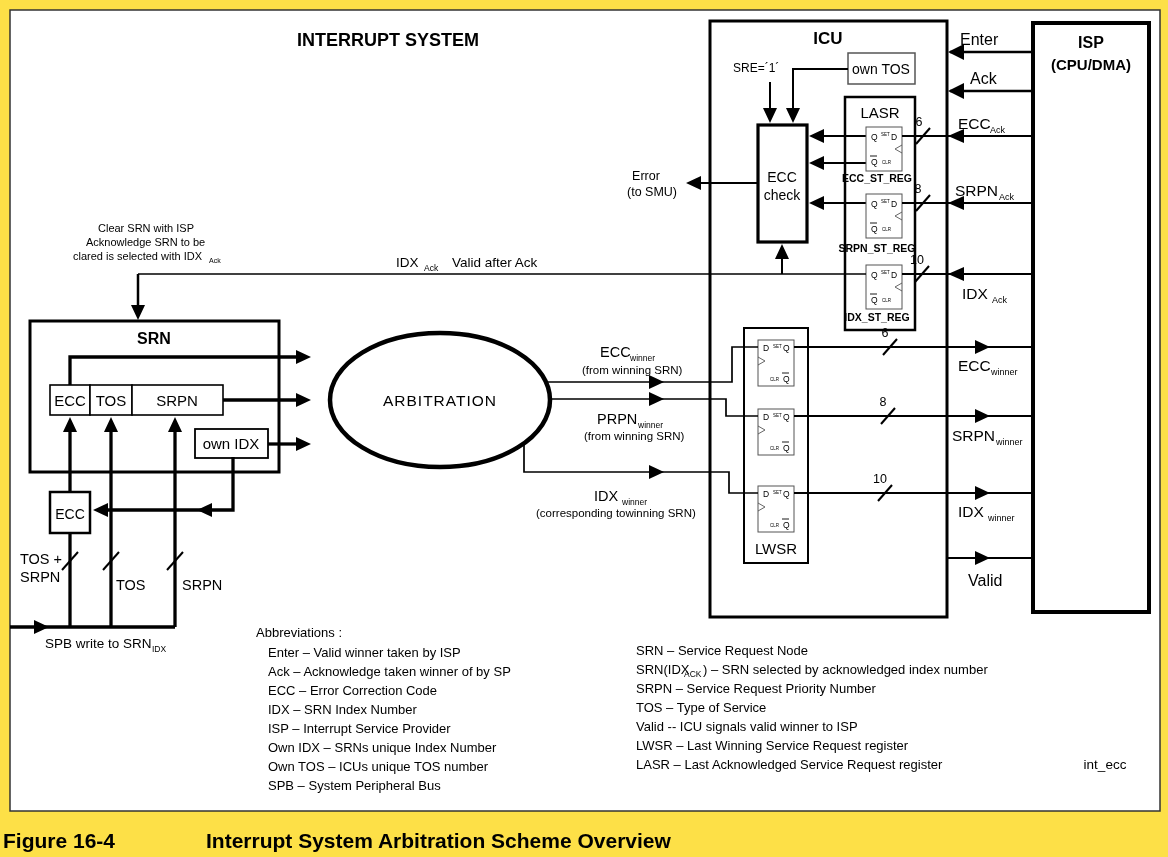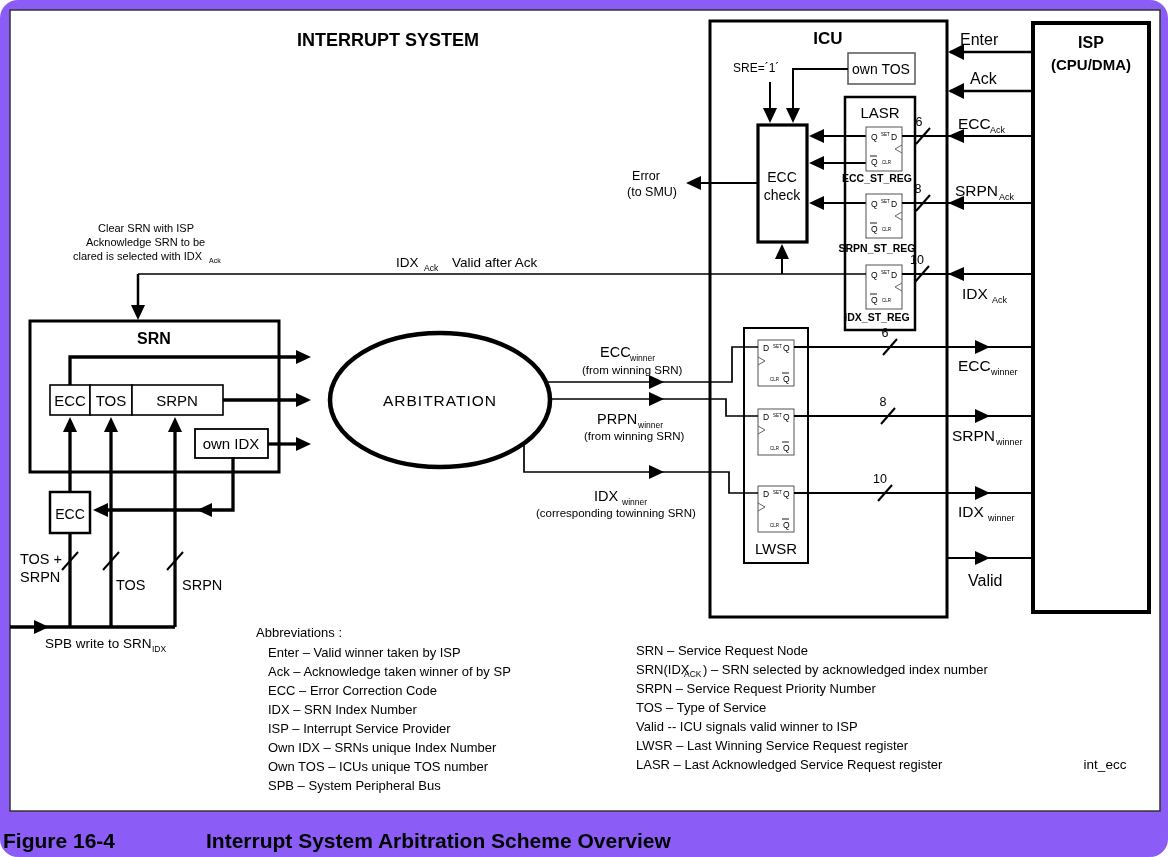--- a/index.html
+++ b/index.html
@@ -1,16 +1,16 @@
 <!DOCTYPE html>
 <html><head>
 <meta charset="utf-8">
 <style>
   html,body{margin:0;padding:0;background:#fff;}
-  .stage{position:relative;width:1168px;height:857px;background:#8b5cf6;font-family:"Liberation Sans",sans-serif;border-radius:18px;}
+  .stage{position:relative;width:1168px;height:857px;background:#fde047;font-family:"Liberation Sans",sans-serif;}
   svg{display:block}
   svg text{font-family:"Liberation Sans",sans-serif;fill:#000;}
   .ln{stroke:#000;fill:none;}
   .t2{stroke-width:2;}
   .t25{stroke-width:2.5;}
   .t33{stroke-width:3.3;}
   .t17{stroke-width:1.7;}
   .ah{fill:#000;stroke:none;}
   .boxthick{fill:#fff;stroke:#000;}
   .ffbox{fill:#fff;stroke:#555;stroke-width:1;}

